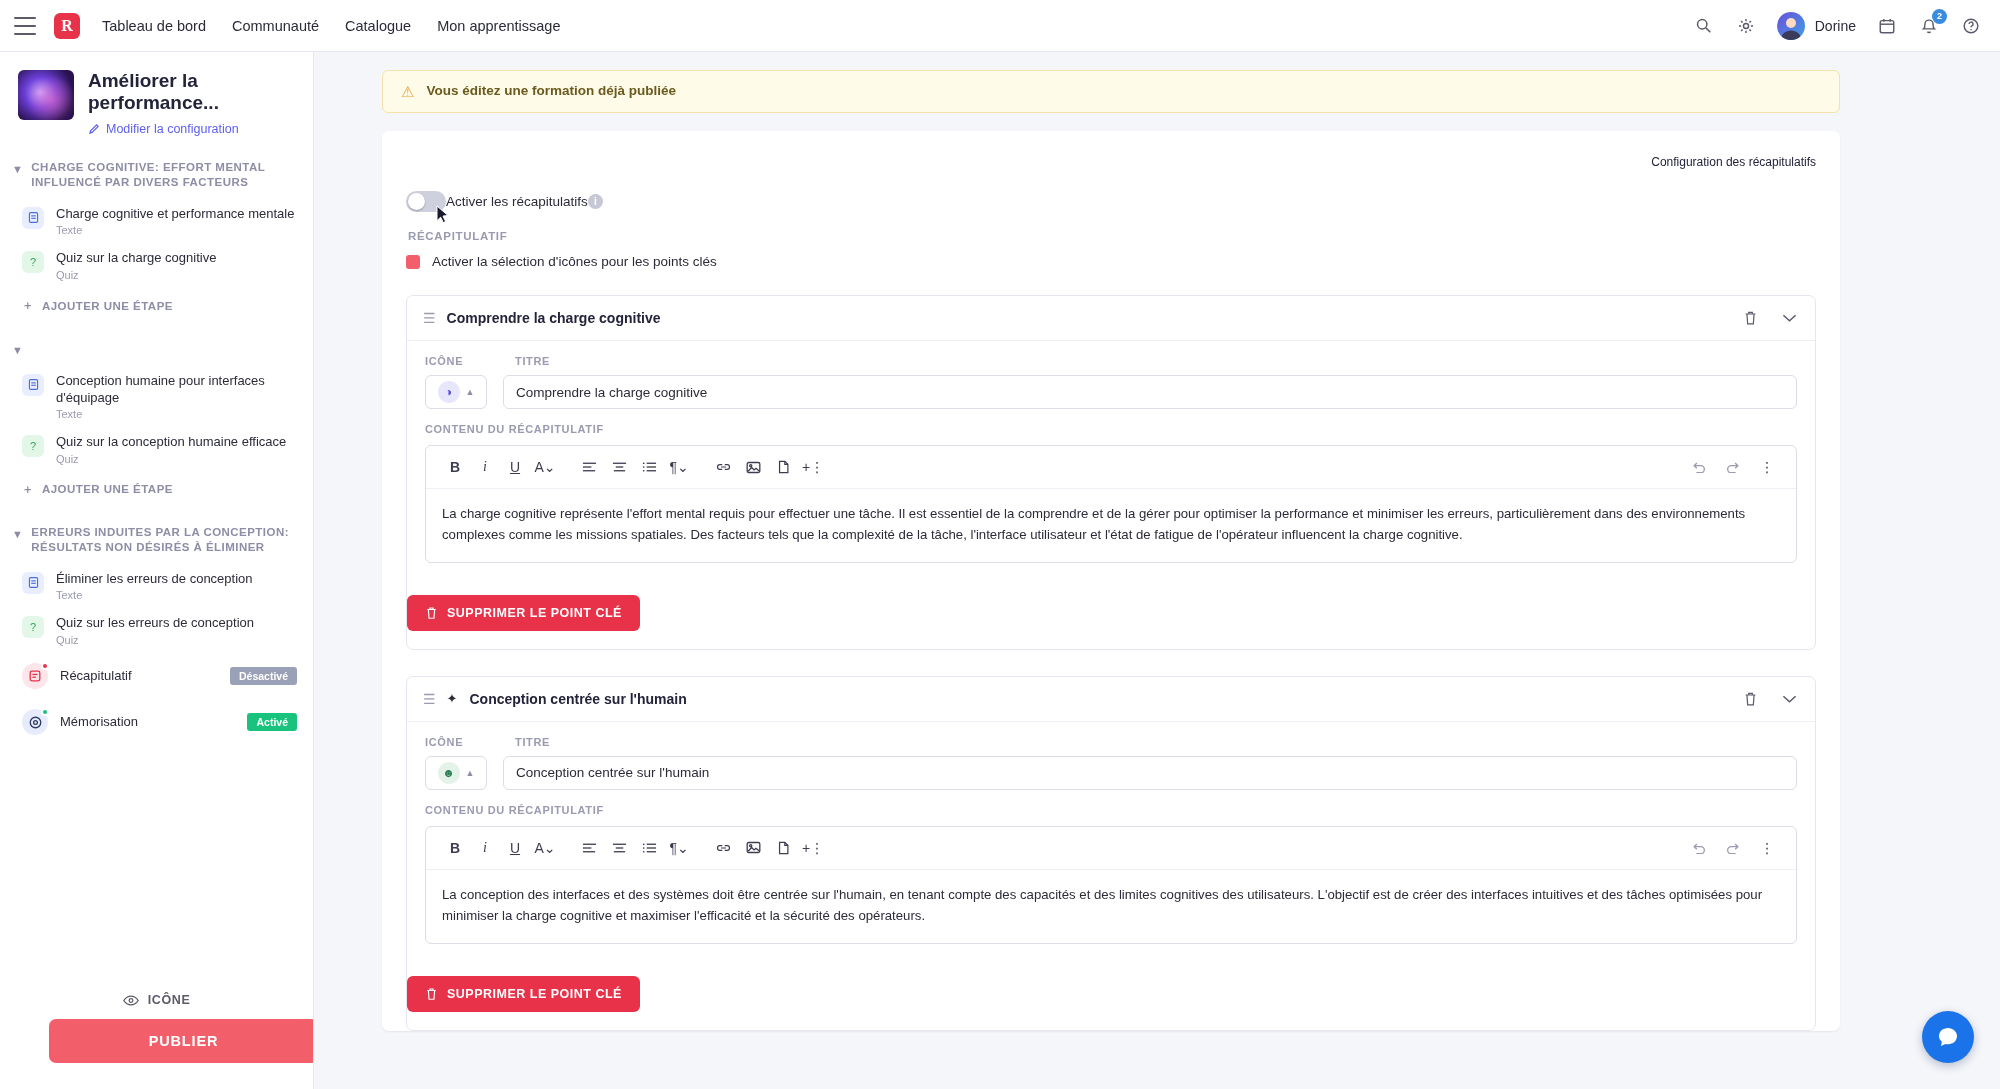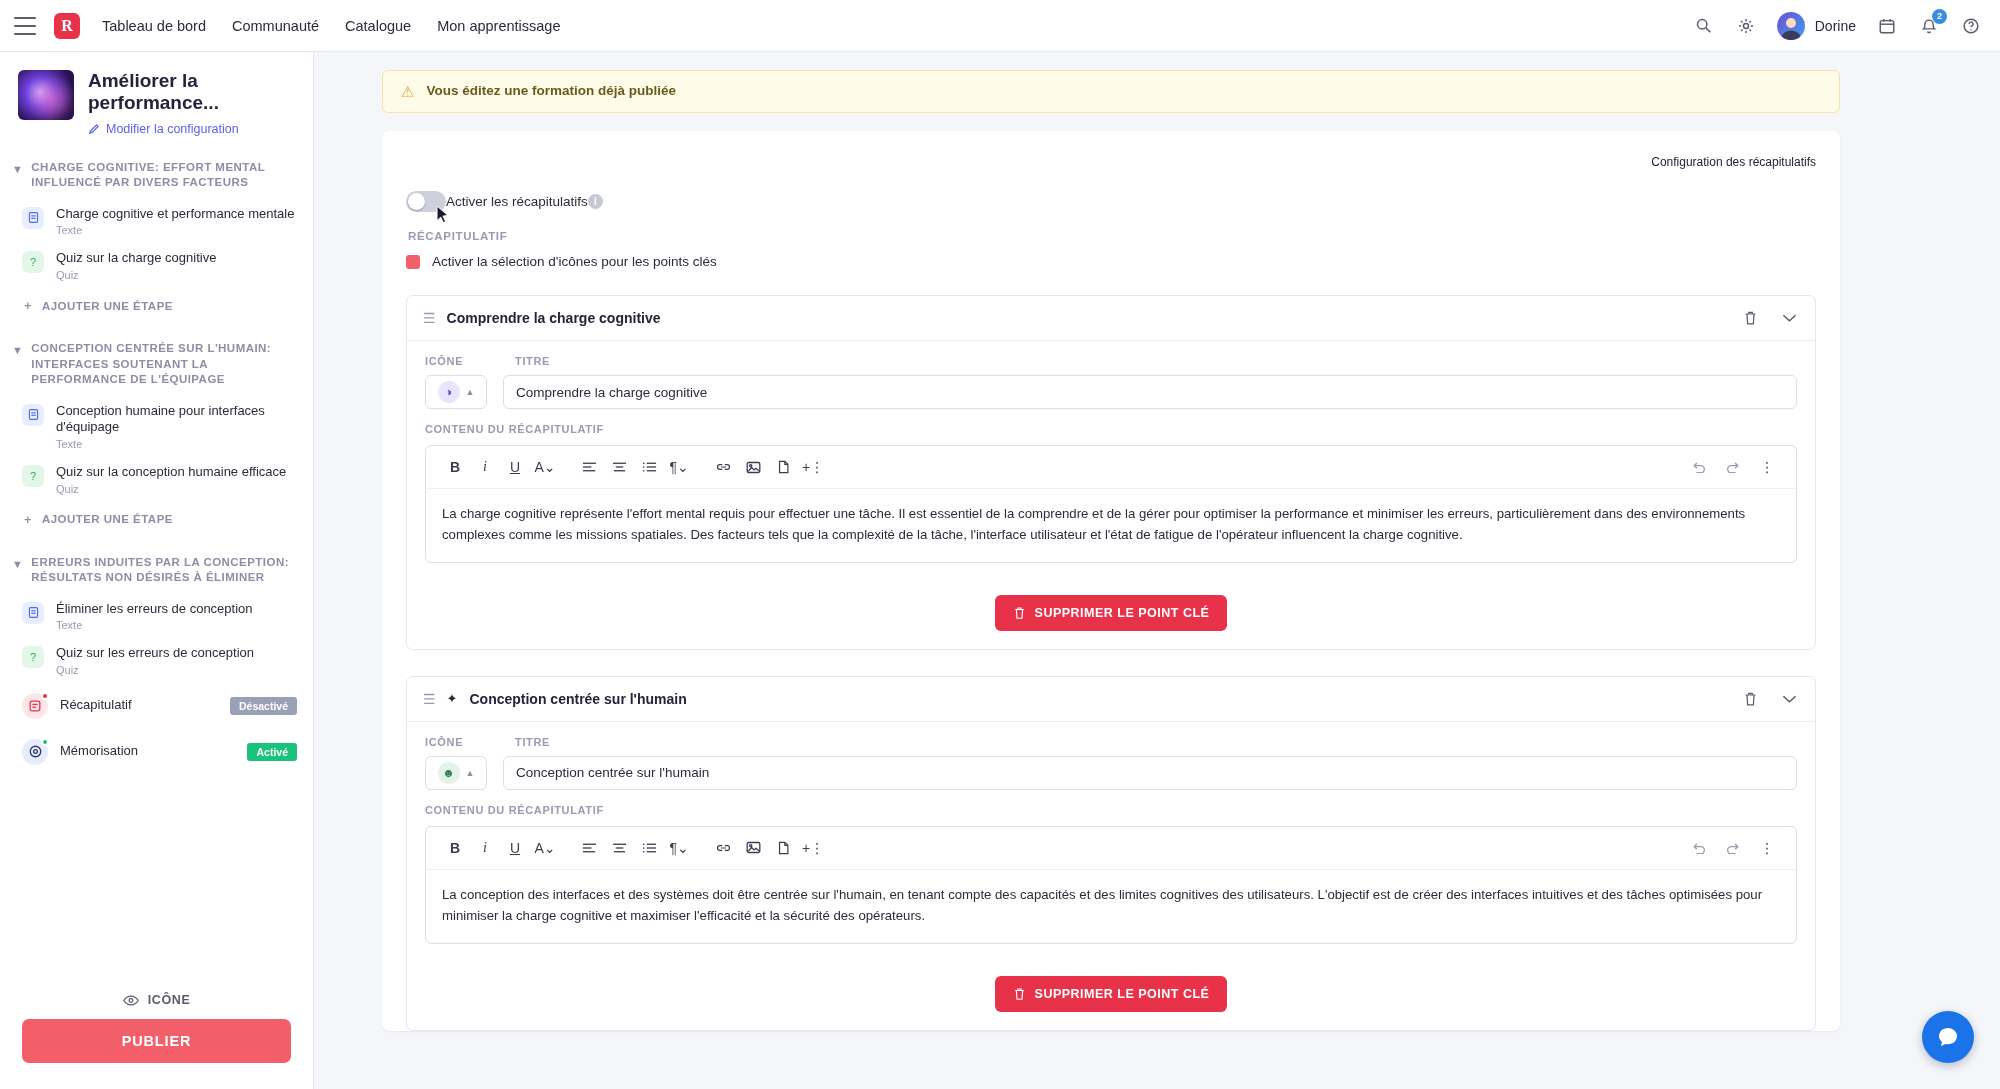--- a/index.html
+++ b/index.html
@@ -127,21 +127,21 @@
   }
   .sidebar-footer { margin-top:auto; padding: 10px 22px 26px; }
   .apercu {
     display:flex;align-items:center;justify-content:center;gap:9px;
     font-size:12.5px;font-weight:bold;letter-spacing:.05em;color:#5b5b6b;
     padding: 12px 0; cursor:pointer;
   }
   .publier {
     width:100%; background:#f25f6b; color:#fff; border:none;
     border-radius:7px; padding:14px 0; font-size:14.5px; font-weight:bold;
-    letter-spacing:.06em; cursor:pointer;
+    letter-spacing:.06em; cursor:pointer;margin-left:27px;
   }
 
   
   .main {
     flex:1; background:#f5f6fa;
     overflow:hidden; position:relative;
     padding: 18px 160px 0 68px;
   }
   .banner {
     background:#fffbe9; border:1px solid #f3e2a9; border-radius:6px;
@@ -231,21 +231,21 @@
   .tb-btn {
     width:30px;height:26px; display:flex;align-items:center;justify-content:center;
     color:#3d3d52; font-size:14px; cursor:pointer; border-radius:4px;
   }
   .tb-sep { width:14px;}
   .tb-right { margin-left:auto; display:flex; align-items:center; gap:4px;}
   .editor-text {
     padding: 14px 16px 16px 16px; font-size:13.2px; line-height:1.62; color:#2b2b3a;
     min-height: 70px;
   }
-  .kp-footer { display:flex; justify-content:center; padding: 14px 0 18px 0;}
+  .kp-footer { display:flex; justify-content:flex-start; padding: 14px 0 18px 0;}
   .btn-del {
     background:#e8324a; color:#fff; border:none; border-radius:6px;
     padding: 11px 18px; font-size:12.5px; font-weight:bold; letter-spacing:.04em;
     display:flex; align-items:center; gap:9px; cursor:pointer;
   }
 
   .chat-bubble {
     position:fixed; right: 26px; bottom: 26px;
     width:52px;height:52px;border-radius:50%;
     background:#1a73e8; display:flex;align-items:center;justify-content:center;
@@ -355,21 +355,20 @@
         <div class="step-sub">Quiz</div>
       </div>
     </div>
     <div class="add-step">
       <span>＋</span>
       <span>AJOUTER UNE ÉTAPE</span>
     </div>
 
     <div class="section-head">
       <span class="chev">▼</span>
-      <span>CONCEPTION CENTRÉE SUR L'HUMAIN: INTERFACES SOUTENANT LA PERFORMANCE DE L'ÉQUIPAGE</span>
     </div>
     <div class="step">
       <div class="step-ico ico-text">
         <svg width="13" height="13" viewBox="0 0 16 16" fill="none" stroke="#4b6ddd" stroke-width="1.4">
           <rect x="3" y="2" width="10" height="12" rx="1.5"></rect>
             <line x1="5.2" y1="6" x2="10.8" y2="6"></line>
             <line x1="5.2" y1="9" x2="10.8" y2="9"></line>
         </svg>
       </div>
       <div>

